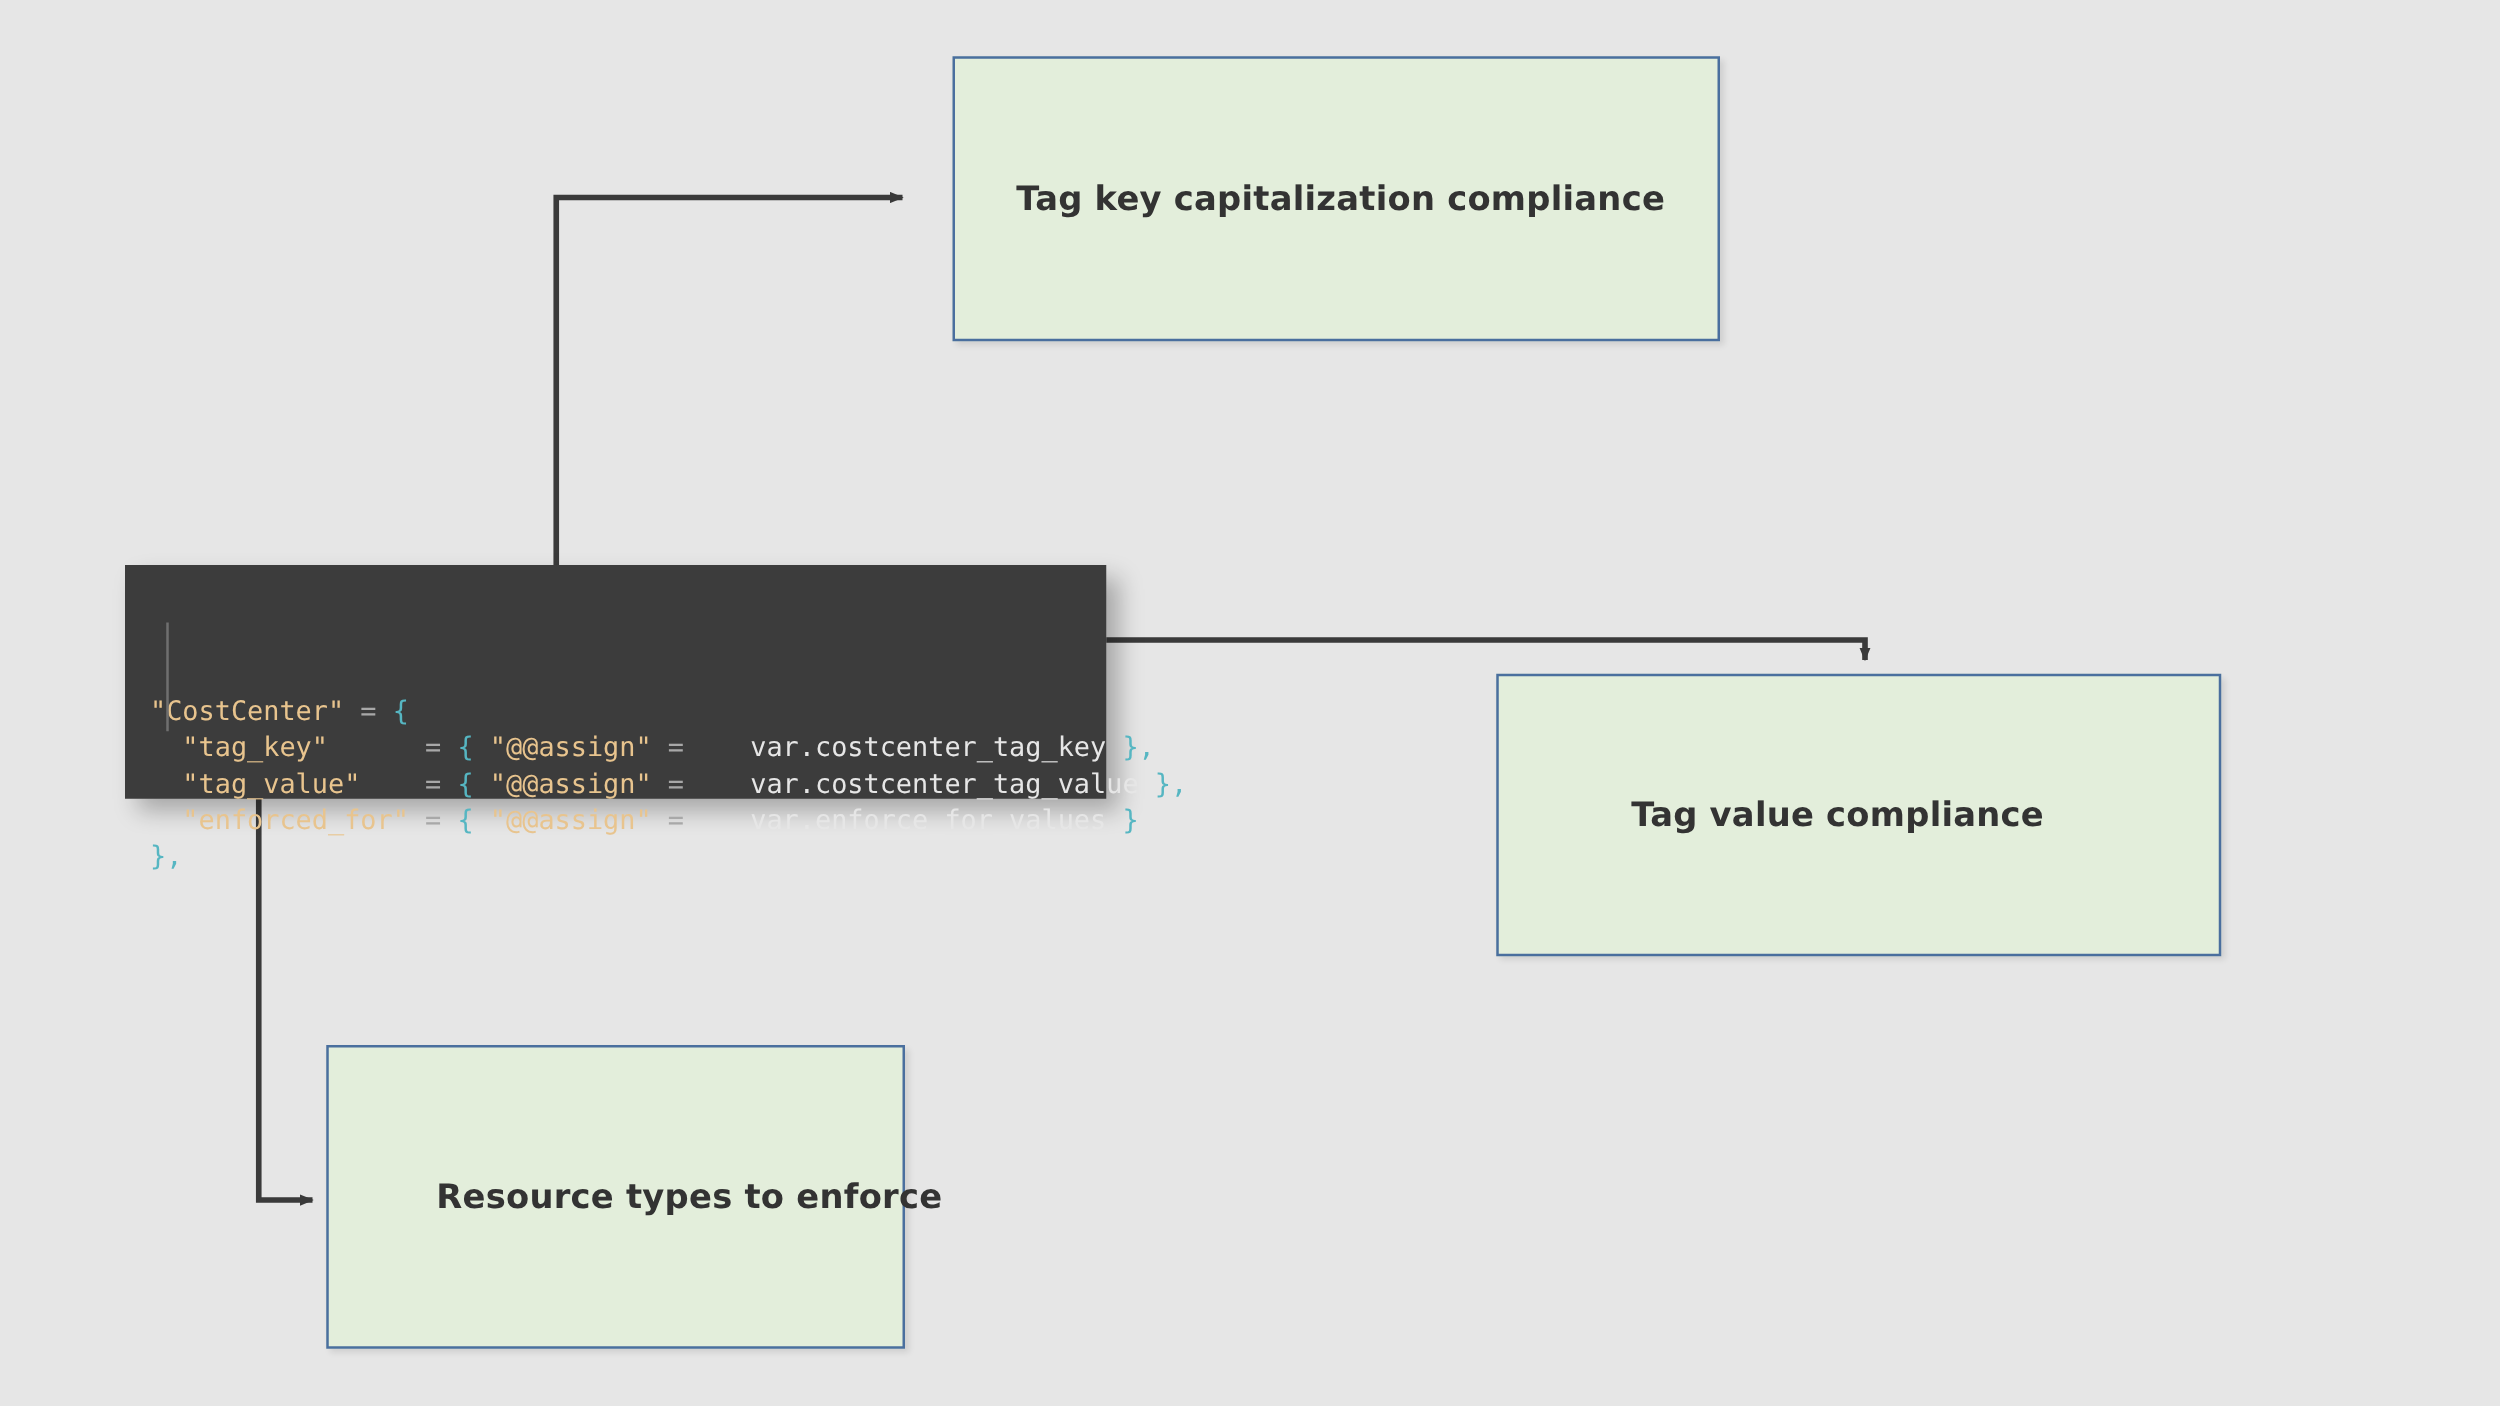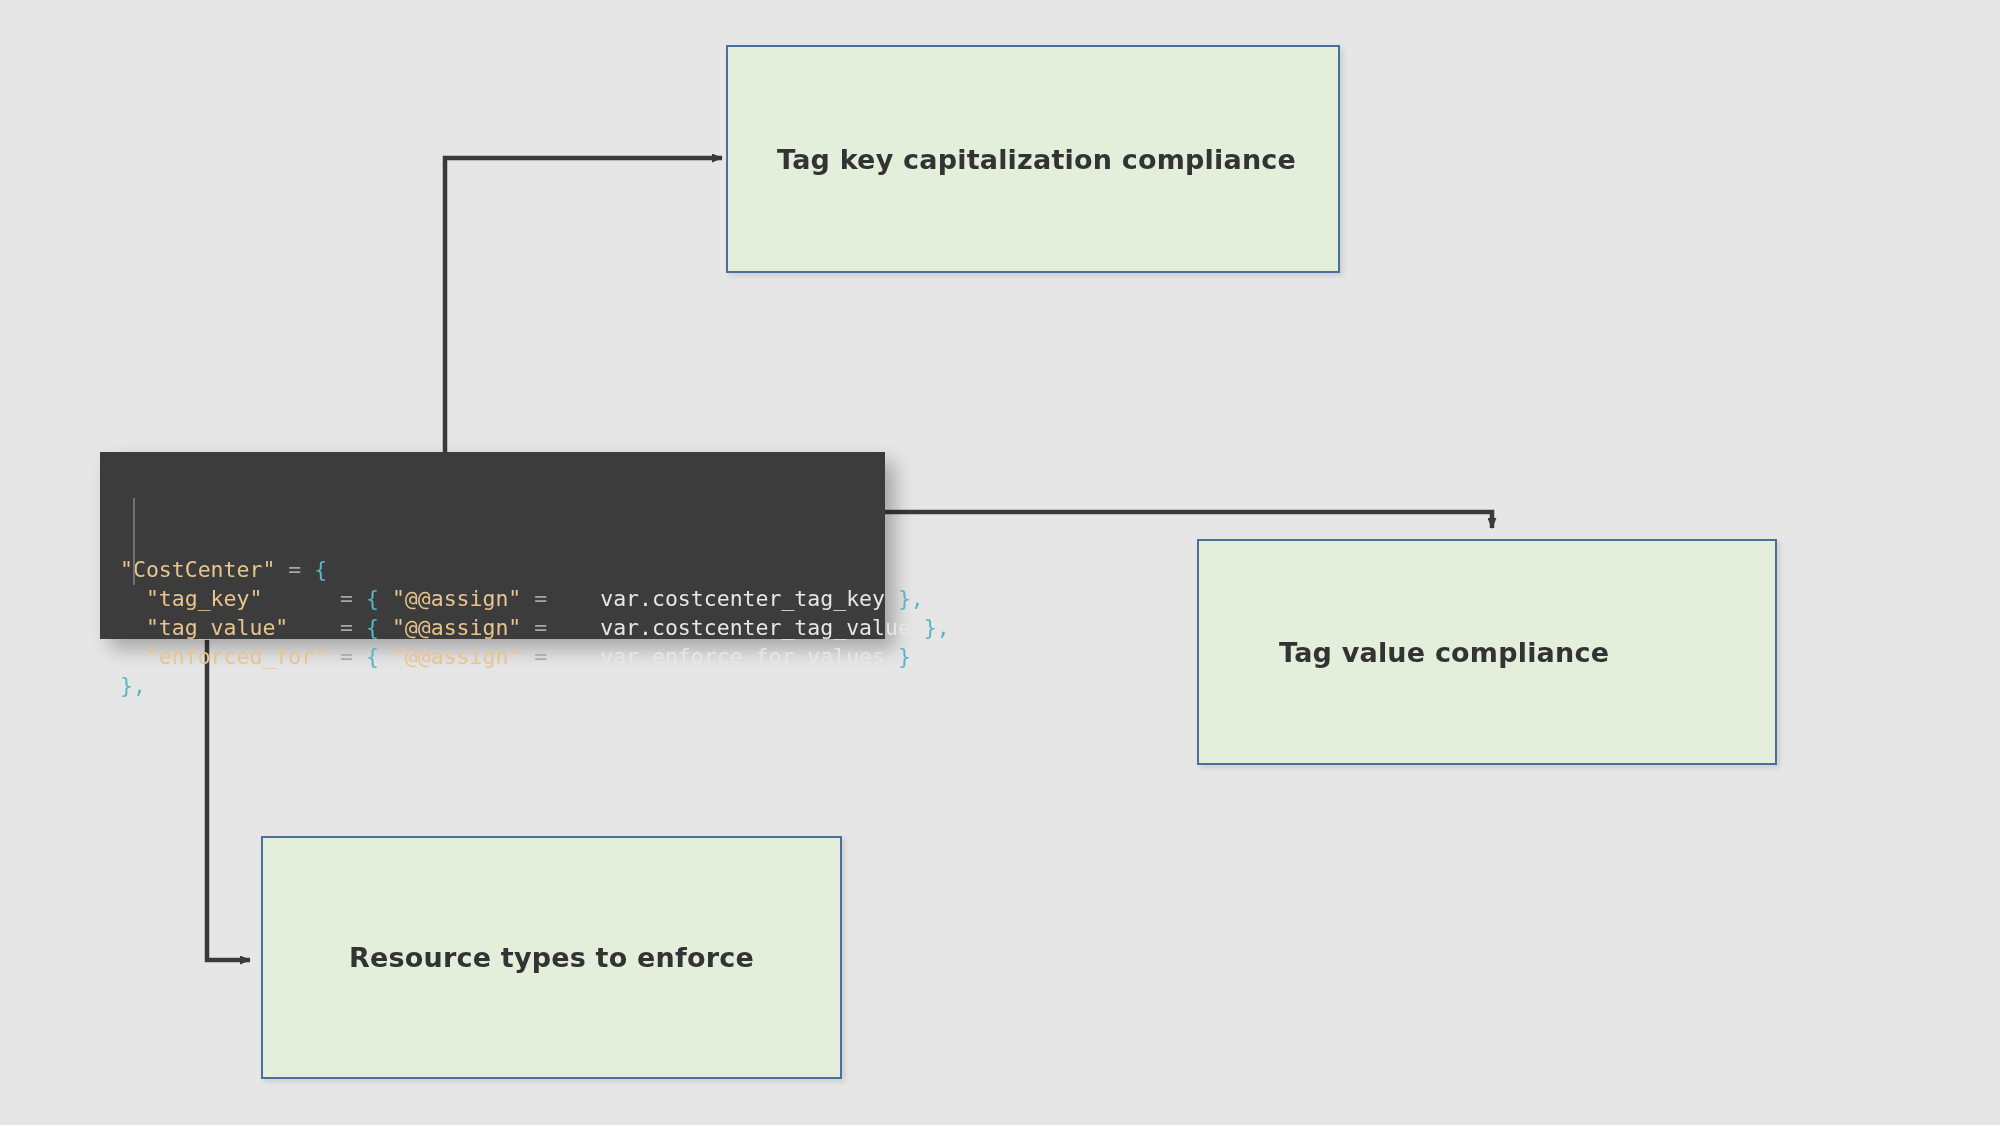--- a/index.html
+++ b/index.html
@@ -59,25 +59,25 @@
     z-index:3;
   }
   .gbox .glabel{
     font-family:"DejaVu Sans","Liberation Sans",sans-serif;
     font-size:27px;
     font-weight:700;
     color:#333333;
     letter-spacing:.2px;
     white-space:nowrap;
   }
-  #box-top      {left:726px; top:45px;  width:614px; height:228px;}
+  #box-top      {left:762px; top:45px;  width:614px; height:228px;}
   #box-top .glabel      {margin-left:49px;}
   #box-right    {left:1197px;top:539px; width:580px; height:226px;}
-  #box-right .glabel    {margin-left:80px;text-align:center;}
-  #box-bottom   {left:261px; top:836px; width:581px; height:243px;}
+  #box-right .glabel    {margin-left:106px;text-align:center;}
+  #box-bottom   {left:261px; top:836px; width:463px; height:243px;}
   #box-bottom .glabel   {margin-left:86px;}
 </style>
 </head>
 <body>
 
 <div id="stage">
 
   <svg id="wires" viewBox="0 0 2000 1125" width="2000" height="1125">
     <defs>
       <marker id="ah" markerWidth="11" markerHeight="9" refX="10" refY="4.5" orient="auto" markerUnits="userSpaceOnUse">

